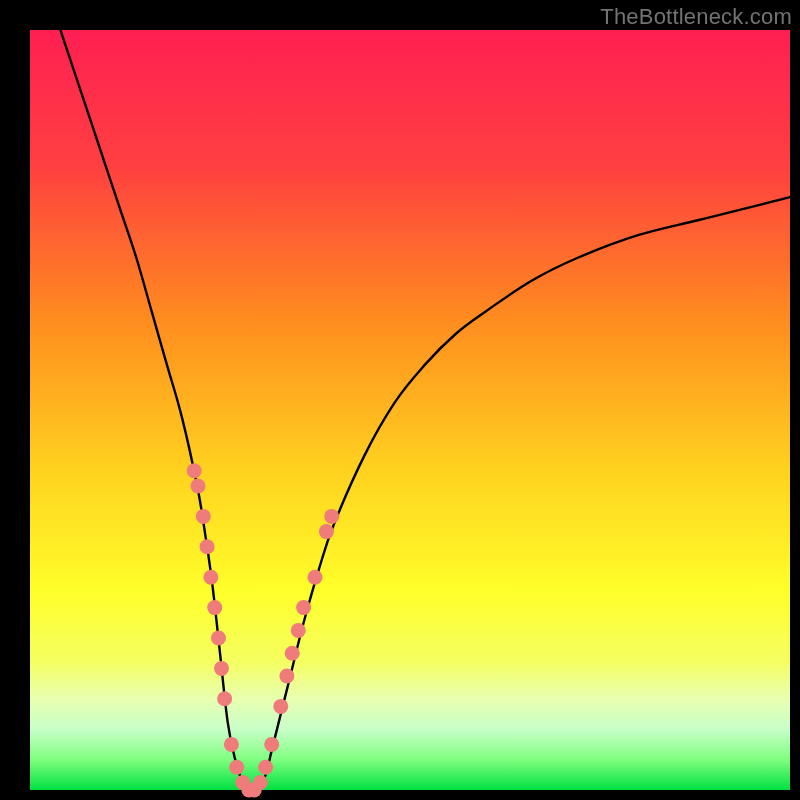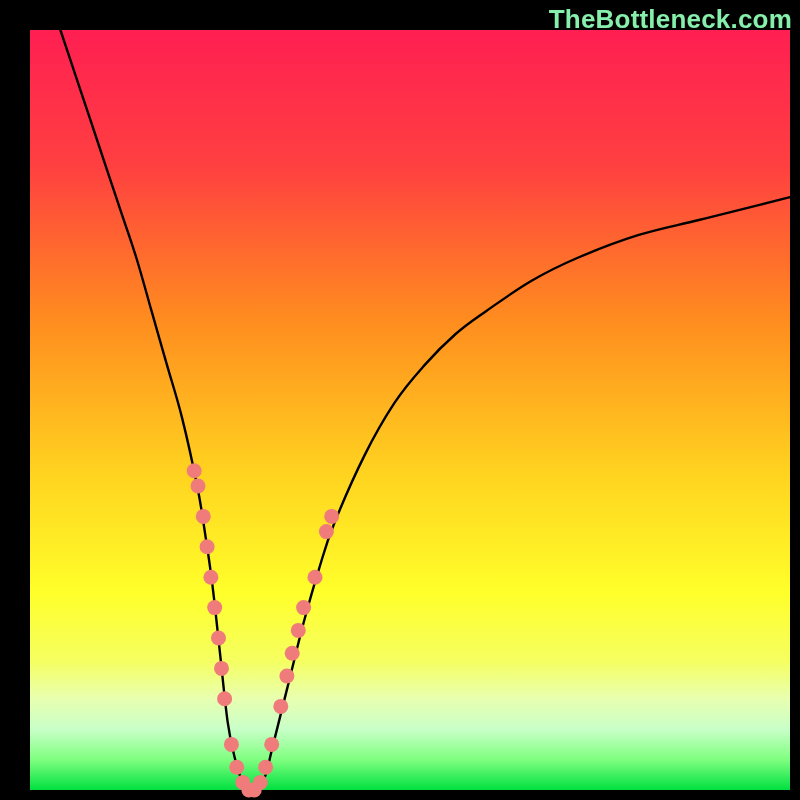--- a/index.html
+++ b/index.html
@@ -24,23 +24,23 @@
     left: 30px;
     top: 30px;
     width: 760px;
     height: 760px;
     
   }
   .watermark {
     position: absolute;
     top: 4px;
     right: 8px;
-    font-size: 26px;
-    font-weight: 700;
-    color: #86efac;
+    font-size: 22px;
+    font-weight: 400;
+    color: #737373;
     letter-spacing: 0.2px;
   }
   svg.curve {
     position: absolute;
     left: 0;
     top: 0;
     width: 760px;
     height: 760px;
     overflow: visible;
   }

